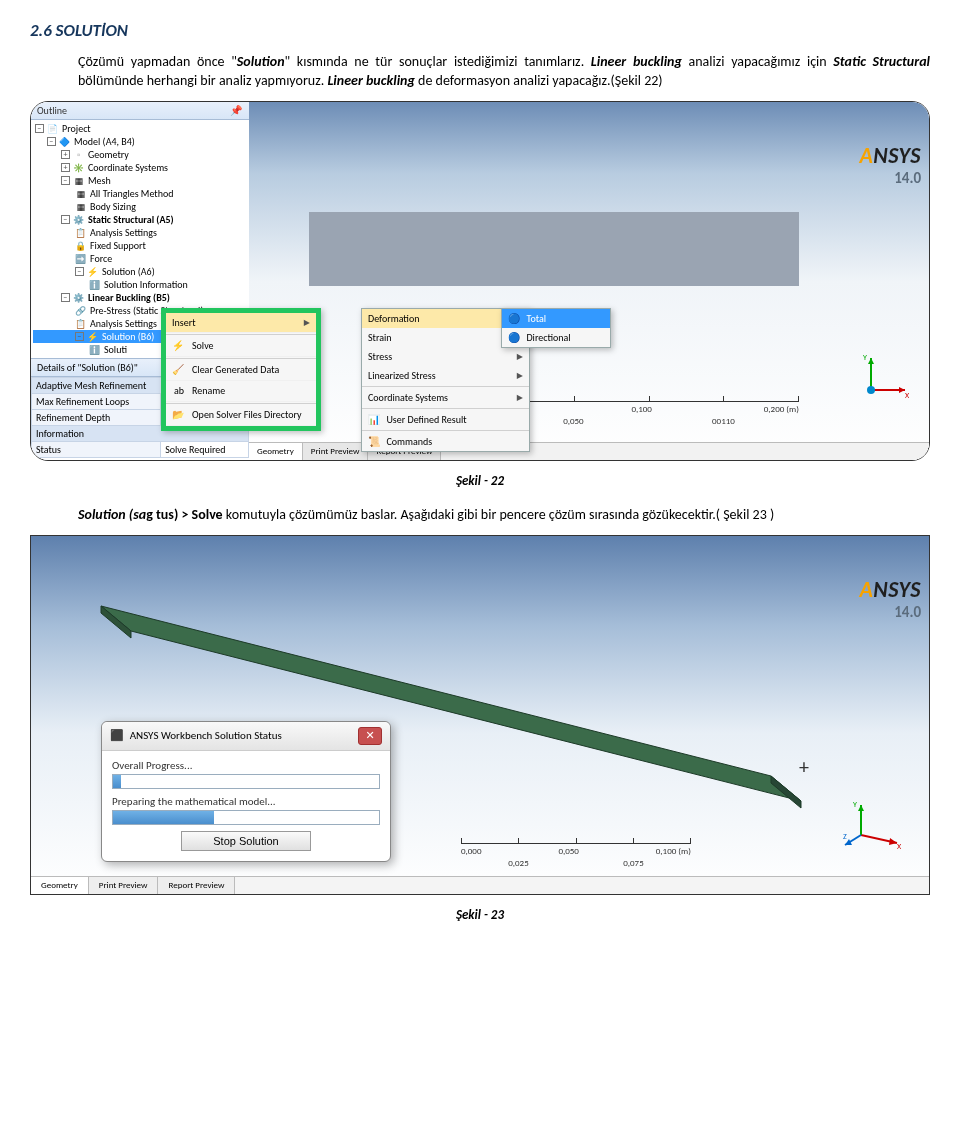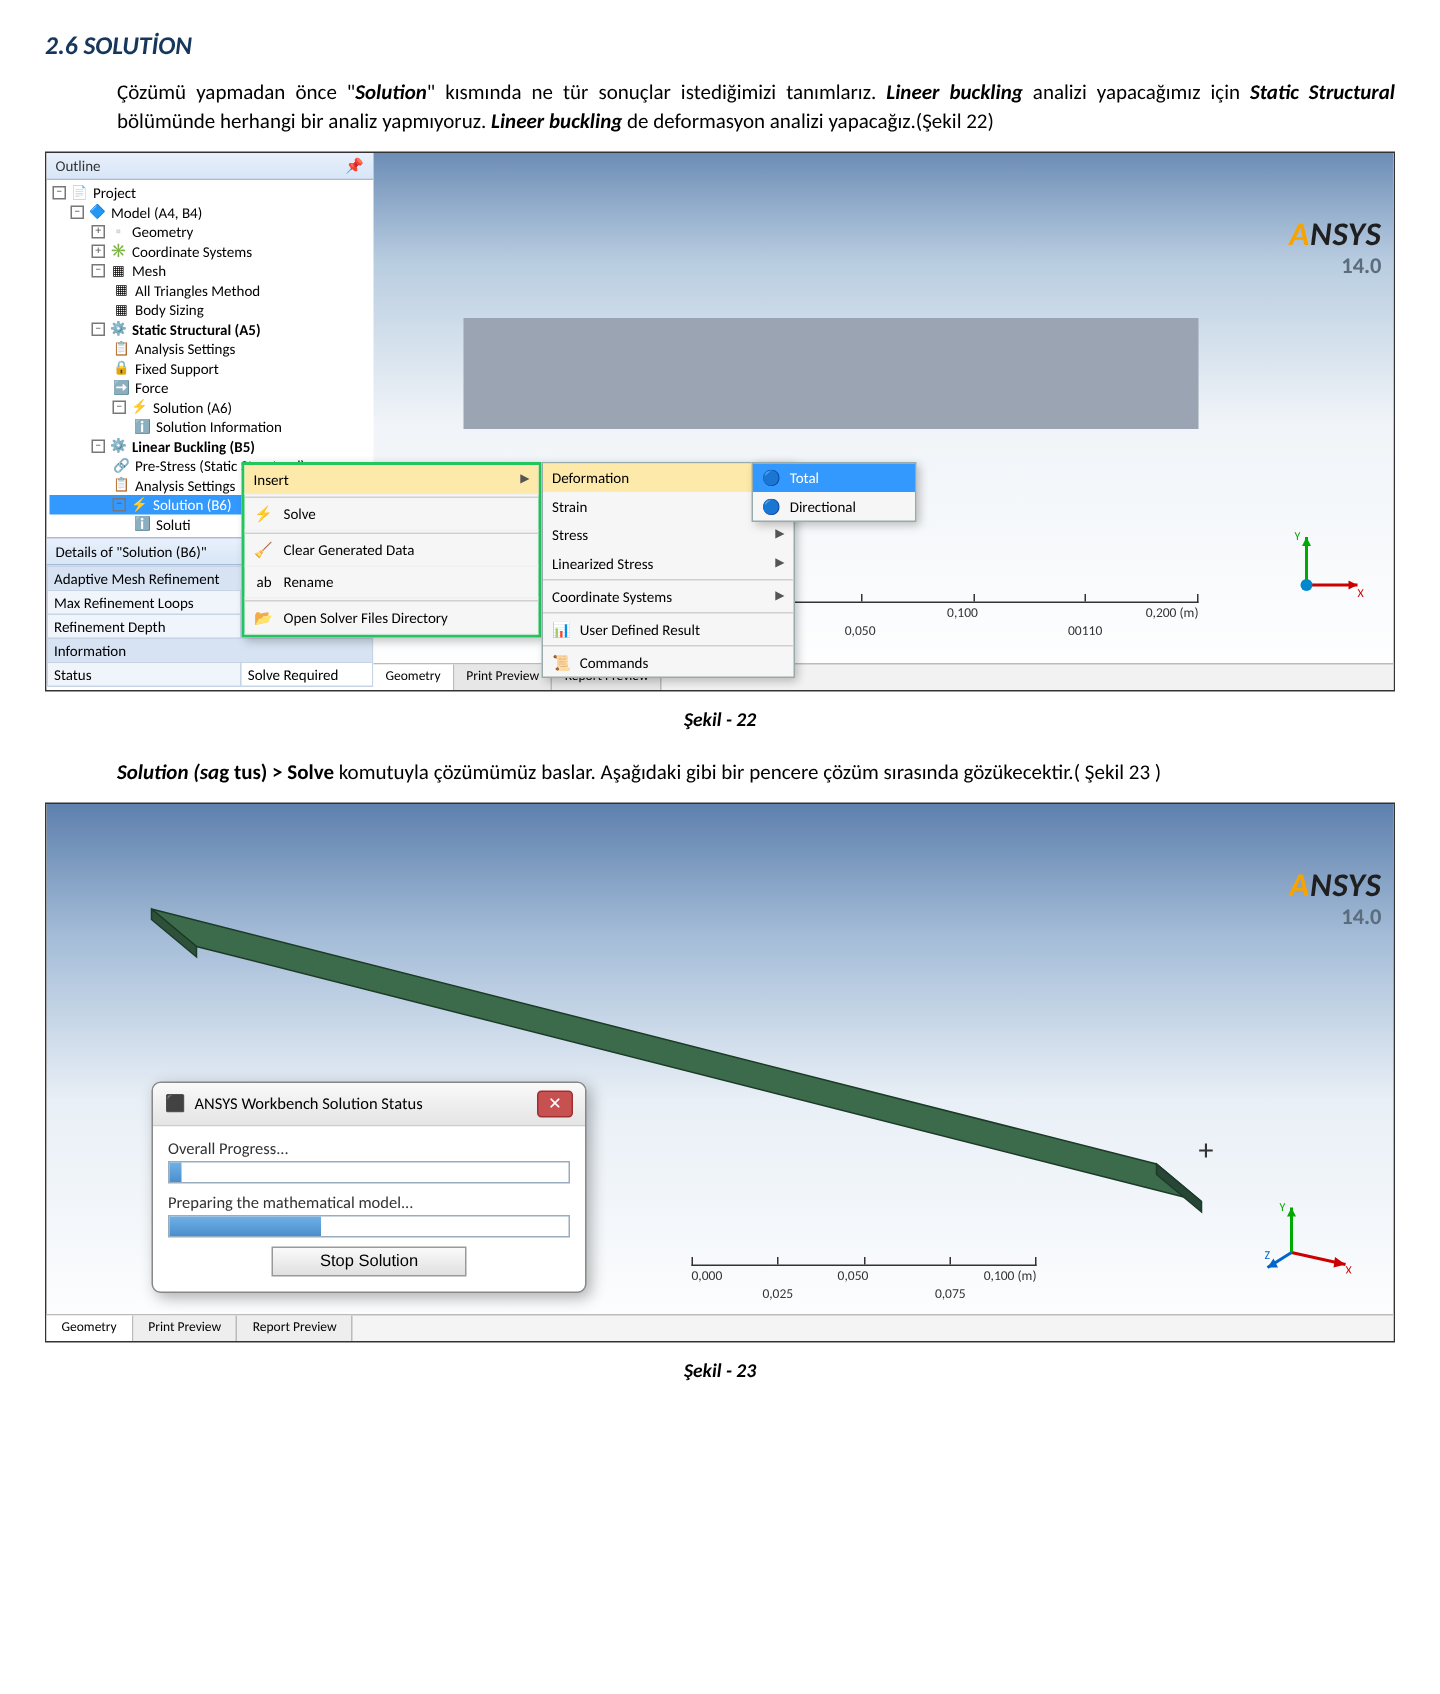--- a/index.html
+++ b/index.html
@@ -5,21 +5,21 @@
   * { margin: 0; padding: 0; box-sizing: border-box; }
   body { font-family: Calibri, Arial, sans-serif; font-size: 14px; color: #000; background: #fff; width: 960px; padding: 20px 30px; }
   .section-heading { font-size: 17px; font-weight: bold; font-style: italic; color: #16365c; margin-bottom: 12px; }
   .body-text { font-size: 14px; line-height: 1.35; margin-bottom: 10px; text-align: justify; }
   .body-text em { font-style: italic; font-weight: bold; }
   .indent { margin-left: 48px; }
   .figure-caption { text-align: center; font-size: 13px; font-weight: bold; font-style: italic; margin: 12px 0 18px; }
   
   
   .screenshot { border: 1px solid #333; margin: 8px 0; position: relative; background: #fff; }
-  .ss1 { height: 360px; display: flex; overflow: hidden; }
+  .ss1 { height: 360px; display: flex; overflow: hidden; border-radius: 18px; }
   .ss-left { width: 218px; background: #fff; display: flex; flex-direction: column; font-size: 10px; }
   
   .outline-header { background: linear-gradient(#e8f0fb,#d8e6f7); border-bottom:1px solid #a7bcd6; padding: 2px 6px; display:flex; justify-content:space-between; color:#333; font-size:10px;}
   .tree { padding: 2px 2px; font-size: 10px; line-height: 13px; color: #000; }
   .tree-row { display:flex; align-items:center; gap:3px; padding: 0 2px; white-space: nowrap; }
   .tree-row.selected { background:#3399ff; color:#fff; }
   .tree-icon { width:12px; height:12px; display:inline-flex; align-items:center; justify-content:center; font-size:9px; }
   .sq { width:9px; height:9px; border:1px solid #777; display:inline-flex; align-items:center; justify-content:center; font-size:8px; line-height:8px; color:#555;}
   .ind1{padding-left:14px}.ind2{padding-left:28px}.ind3{padding-left:42px}.ind4{padding-left:56px}
   
@@ -45,21 +45,21 @@
   .scalebar .tick { flex:1; border-right:1px solid #333; }
   .scalebar .tick:last-child{border-right:none;}
   .scalebar .labels { display:flex; justify-content:space-between; margin-top:1px; }
   .scalebar .labels2 { display:flex; justify-content:space-around; margin-top:1px;}
   
   .tabs { position:absolute; bottom:0; left:0; right:0; height:18px; background:#f2f2f2; border-top:1px solid #bbb; display:flex; font-size:9px; }
   .tabs .tab { padding:2px 8px; border-right:1px solid #bbb; background:#e7e7e7;}
   .tabs .tab.active { background:#fff; }
   
   
-  .ctx-menu { position:absolute; top:206px; left:130px; width:200px; background:#f6f6f6; border:2px solid #22c55e; box-shadow:2px 2px 6px rgba(0,0,0,.25); font-size:10px; z-index:10;}
+  .ctx-menu { position:absolute; top:206px; left:130px; width:160px; background:#f6f6f6; border:5px solid #22c55e; box-shadow:2px 2px 6px rgba(0,0,0,.25); font-size:10px; z-index:10;}
   .ctx-menu .ctx-row { display:flex; align-items:center; gap:6px; padding:3px 6px; border-bottom:1px solid #f0f0f0;}
   .ctx-menu .ctx-row.highlight{ background:#fde9a9;}
   .ctx-menu .ctx-row .arrow { margin-left:auto; font-size:8px; color:#555;}
   .ctx-menu .ctx-icon { width:14px; height:14px; display:inline-flex; align-items:center;justify-content:center; font-size:10px;}
   .ctx-sep{height:1px;background:#d0d0d0;margin:1px 0;}
   
   .submenu { position:absolute; top:206px; left:330px; width:169px; background:#f6f6f6; border:1px solid #9aa; box-shadow:2px 2px 6px rgba(0,0,0,.25); font-size:10px; z-index:11;}
   .submenu .ctx-row{padding:3px 6px;display:flex;align-items:center;gap:6px;}
   .submenu .ctx-row.highlight{background:#fde9a9;}
   .submenu .arrow{margin-left:auto;font-size:8px;color:#555;}

